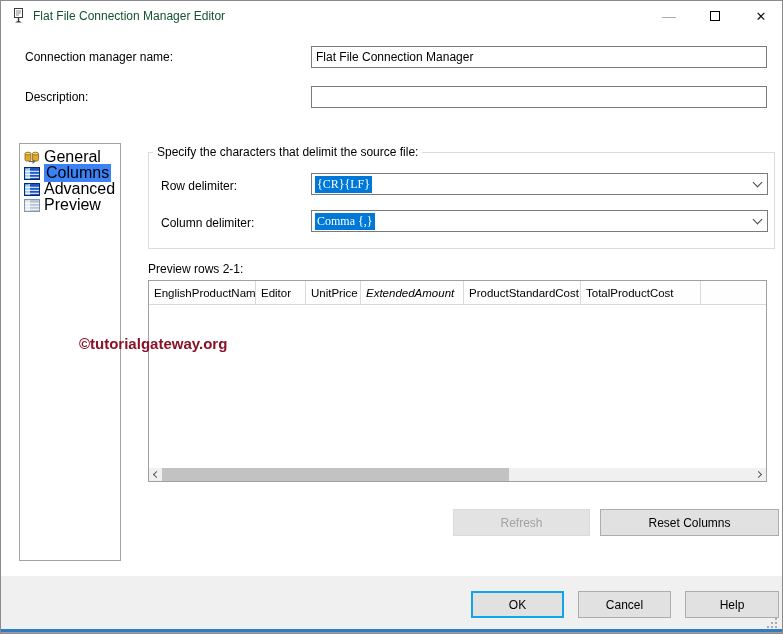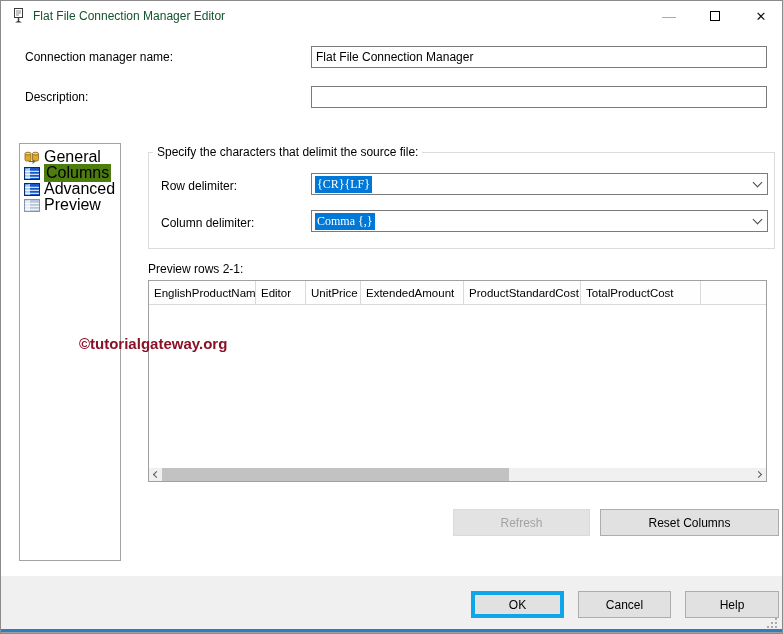--- a/index.html
+++ b/index.html
@@ -17,21 +17,21 @@
   .max-square{width:10px;height:10px;border:1.4px solid #000;display:inline-block;}
 
   
   .lbl{position:absolute;font-size:12px;color:#000;white-space:nowrap;}
   .txt{position:absolute;height:22px;border:1px solid #7a7a7a;background:#fff;font-size:12px;padding:0 4px;color:#000;outline:none;}
 
   
   .sidebar{position:absolute;left:18px;top:142px;width:102px;height:418px;border:1px solid #a3a3a3;background:#fff;padding-top:5px;}
   .side-item{display:flex;align-items:center;gap:4px;height:16px;padding-left:4px;font-size:16px;cursor:default;}
   .side-item .ic{width:16px;height:13px;flex:0 0 16px;}
-  .side-item.sel .side-label{background:#4d7c0f;padding:0 2px;}
+  .side-item.sel .side-label{background:#3b82f6;padding:0 2px;}
 
   
   .groupbox{position:absolute;left:147px;top:151px;width:627px;height:97px;border:1px solid #dcdcdc;}
   .group-label{position:absolute;left:152px;top:144px;background:#fff;padding:0 4px;font-size:12px;white-space:nowrap;}
 
   
   .combo{position:absolute;width:457px;height:22px;border:1px solid #7a7a7a;background:#fff;display:flex;align-items:center;}
   .combo .selval{margin-left:3px;font-size:12px;background:#0078d7;color:#fff;padding:1px 2px;white-space:nowrap;font-family:Liberation Serif, serif;}
   .combo .chev-wrap{margin-left:auto;width:20px;display:flex;justify-content:center;}
   .chev-down{width:7px;height:7px;border-right:1.4px solid #444;border-bottom:1.4px solid #444;transform:rotate(45deg);margin-top:-3px;}
@@ -47,21 +47,21 @@
   .tri-r{width:5px;height:5px;border-right:1.6px solid #555;border-top:1.6px solid #555;transform:rotate(45deg);margin-right:2px;}
   .sthumb{height:13px;width:347px;background:#c2c2c2;flex:0 0 347px;}
   .strack{flex:1;}
 
   
   .watermark{position:absolute;left:78px;top:334px;font-size:15px;font-weight:bold;color:#8a1126;z-index:6;}
 
   
   .btn{position:absolute;height:27px;background:#e1e1e1;border:1px solid #adadad;font-size:12px;color:#000;display:flex;align-items:center;justify-content:center;margin-left:12px;}
   .btn.disabled{background:#e3e3e3;border-color:#dadada;color:#a3a3a3;}
-  .btn.default{border:4px solid #0ea5e9;}
+  .btn.default{border:2px solid #0ea5e9;}
 
   .footer{position:absolute;left:0;top:575px;width:100%;height:53px;background:#f0f0f0;}
   .bluebar{position:absolute;left:0;top:628px;width:100%;height:3px;background:#2e7cc1;}
   .graybar{position:absolute;left:0;top:631px;width:100%;height:3px;background:#9e9e9e;}
 
   .grip{position:absolute;right:5px;top:615px;width:12px;height:12px;}
   .grip i{position:absolute;width:2px;height:2px;background:#ababab;}
 </style>
 </head>
 <body>
@@ -148,21 +148,21 @@
       </span>
   </div>
 
   <div class="lbl" style="left:147px;top:261px;">Preview rows 2-1:</div>
 
   <div class="ptable">
     <div class="thead">
       <div class="th" style="width:107px;">EnglishProductName</div>
       <div class="th" style="width:50px;">Editor</div>
       <div class="th" style="width:55px;">UnitPrice</div>
-      <div class="th" style="width:103px;">ExtendedAmount</div>
+      <div class="th" style="width:103px;font-style:italic;">ExtendedAmount</div>
       <div class="th" style="width:117px;">ProductStandardCost</div>
       <div class="th" style="width:120px;">TotalProductCost</div>
     </div>
     <div class="tbody"></div>
     <div class="hscroll">
       <span class="sbtn">
           <span class="tri-l"></span>
         </span>
       <span class="sthumb"></span>
       <span class="strack"></span>

